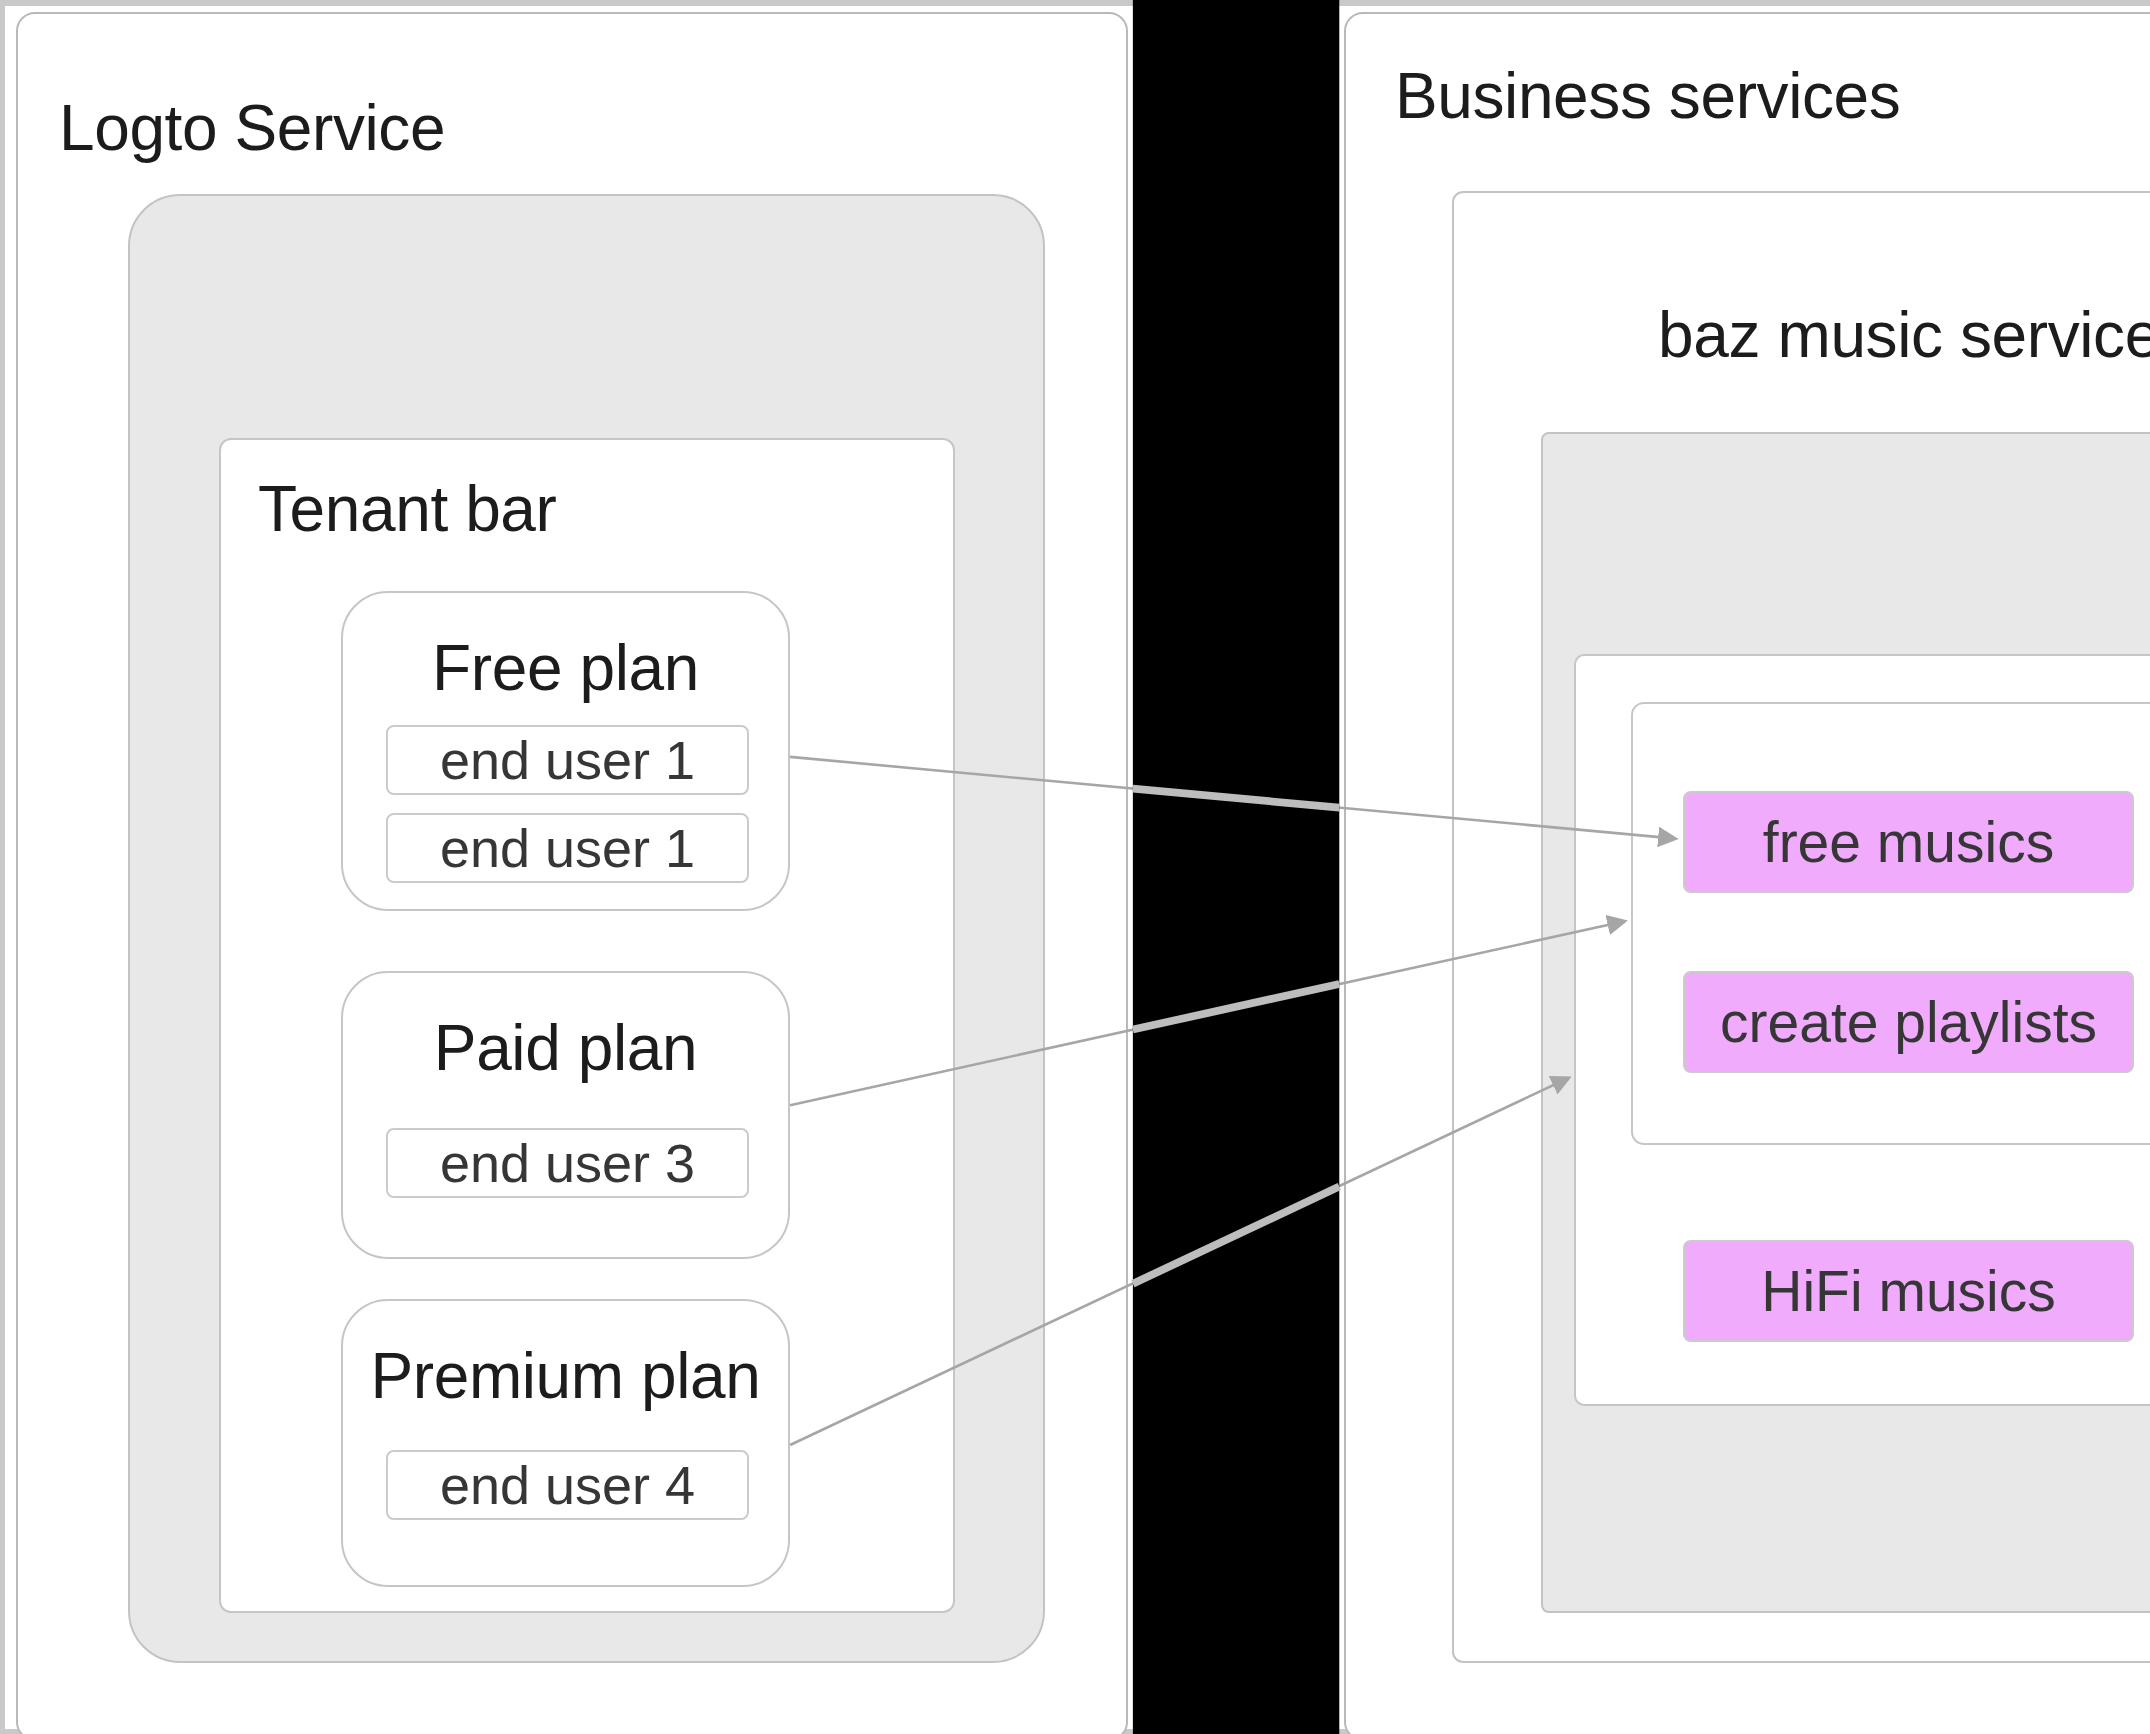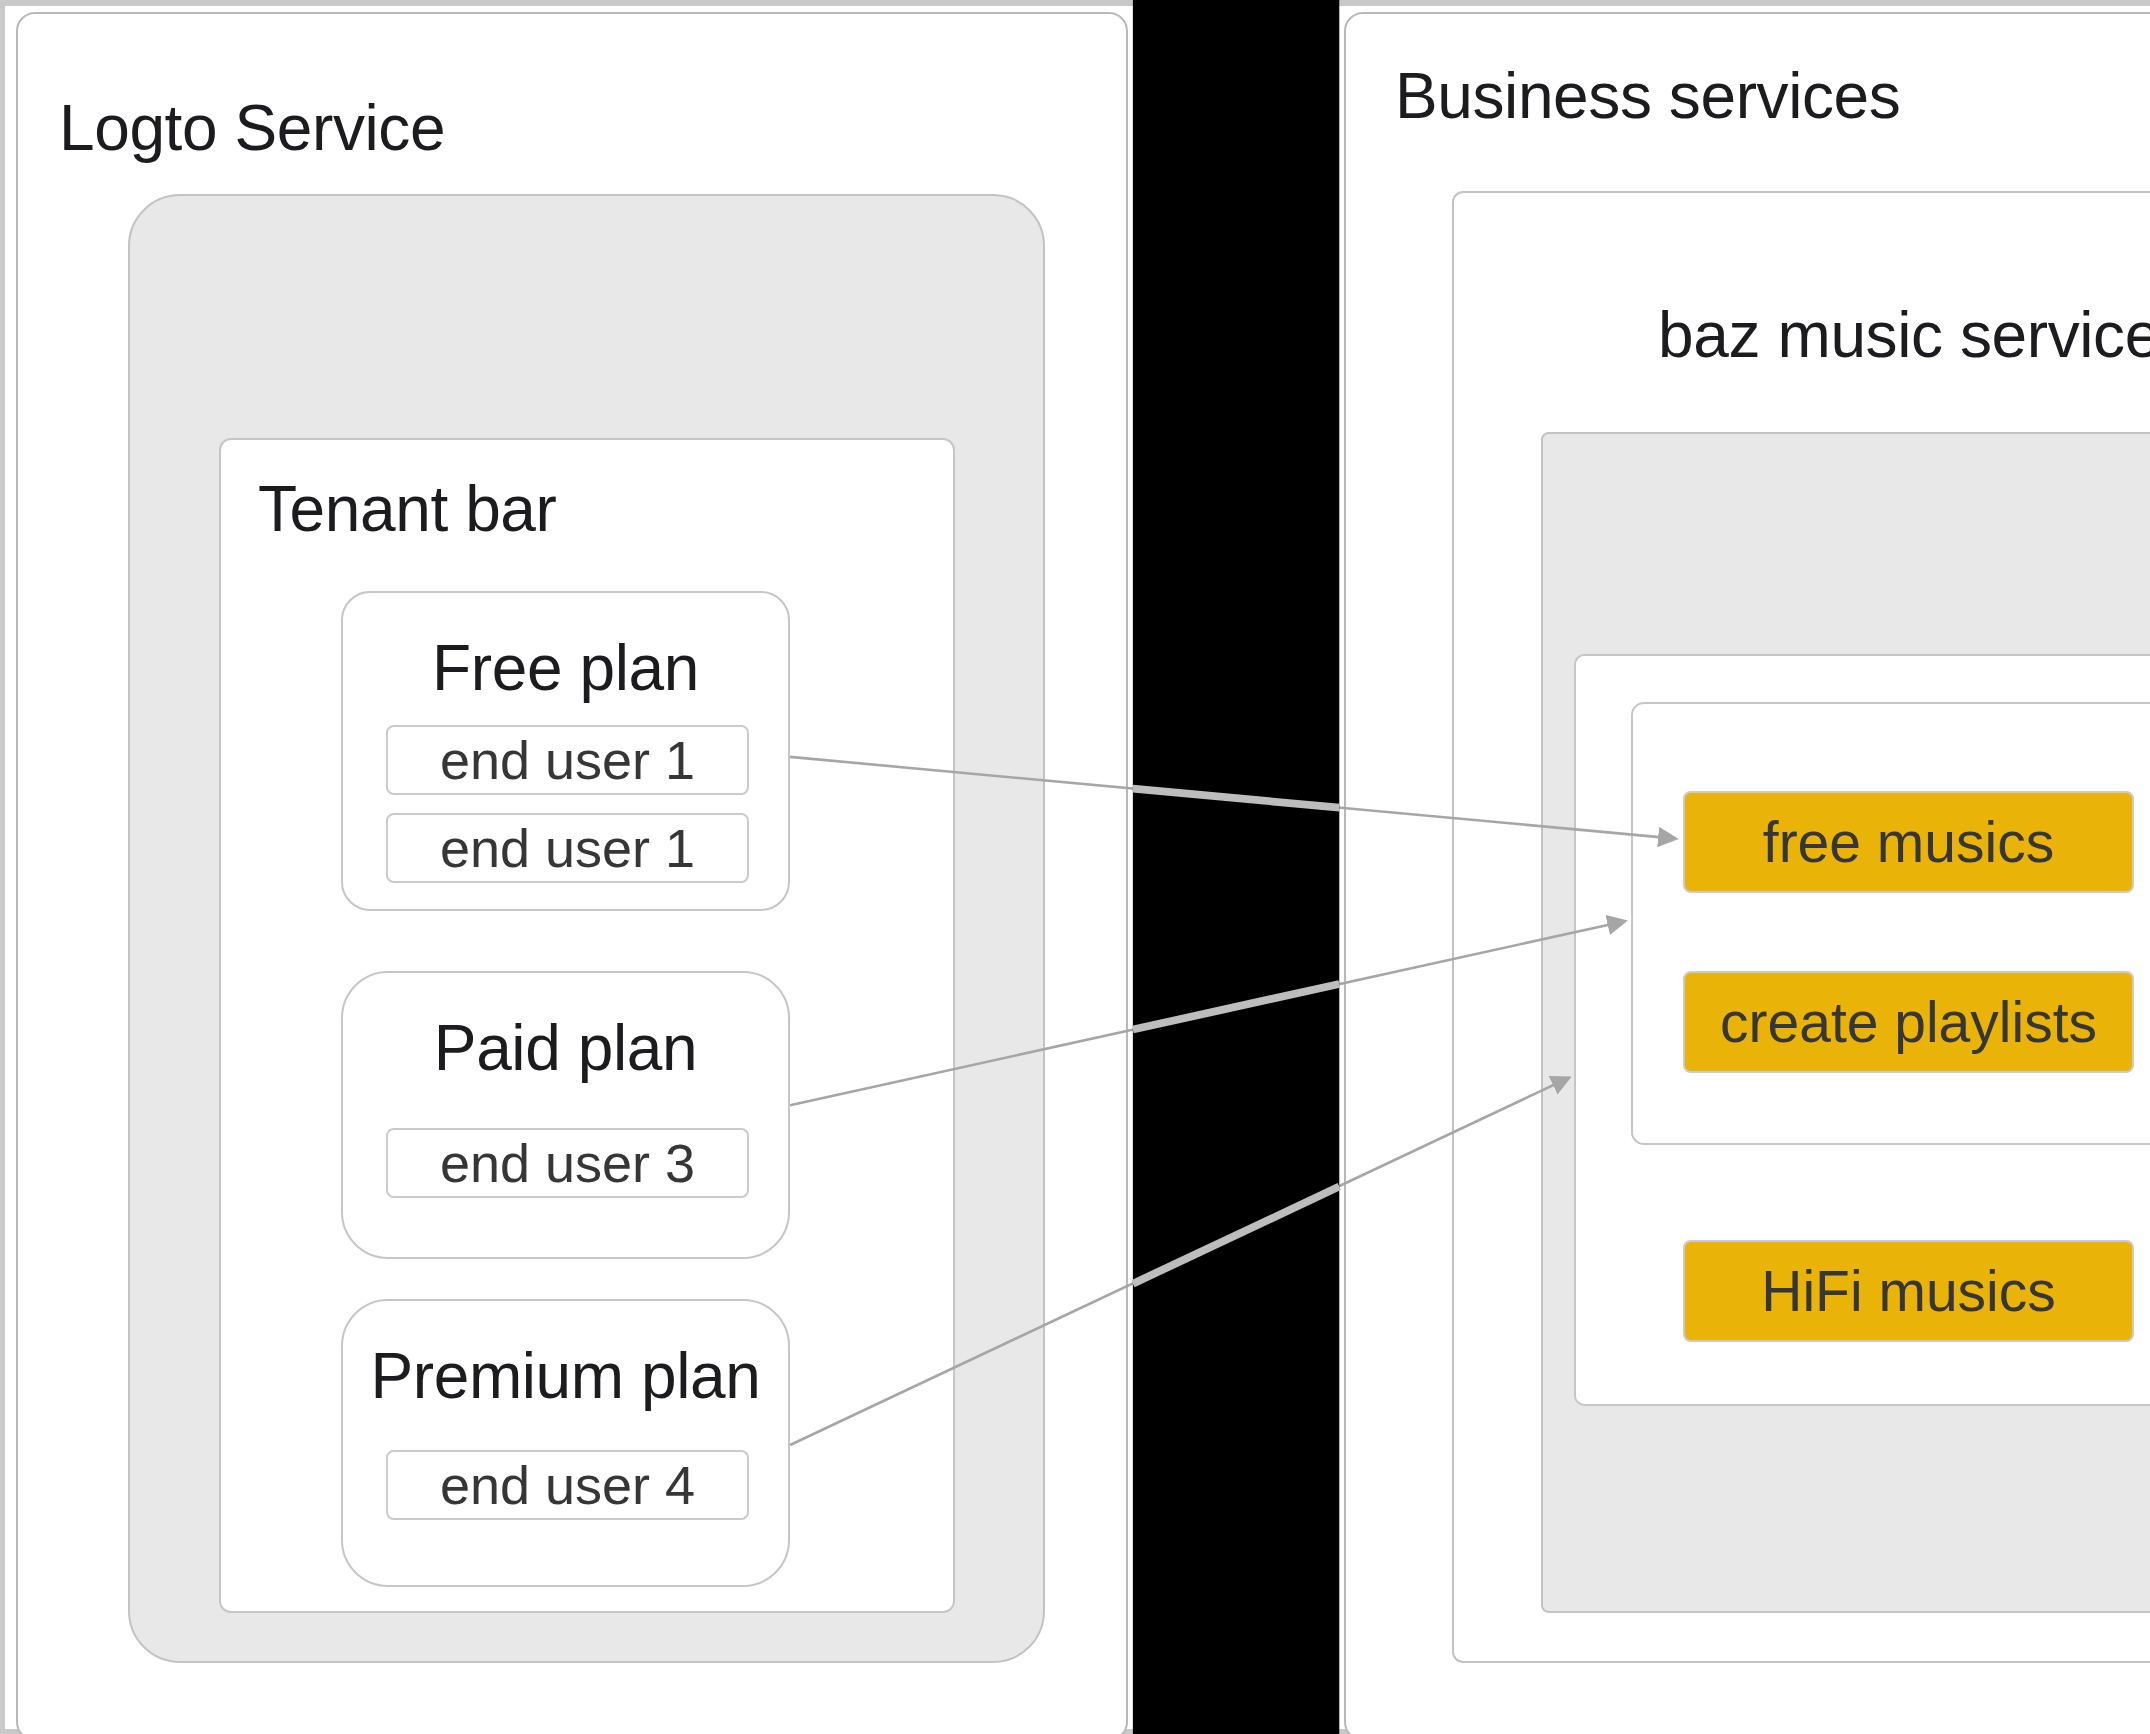--- a/index.html
+++ b/index.html
@@ -44,21 +44,21 @@
     position:absolute;font-size:64px;line-height:1.15;color:var(--text,#1c1c1e);
     letter-spacing:-0.4px;white-space:nowrap;
   }
   #user-foo-label{left:128px;top:297px;width:917px;text-align:center;}
   #tenant-label{left:258px;top:473px;}
 
   .plan-box{
     position:absolute;left:341px;width:449px;background:#ffffff;
     border:2.2px solid #c6c6c6;border-radius:47px;box-sizing:border-box;
   }
-  #plan-free{top:591px;height:320px;border-radius:29px;}
+  #plan-free{top:591px;height:320px;}
   #plan-paid{top:971px;height:288px;}
   #plan-premium{top:1299px;height:288px;}
   .plan-label{position:absolute;top:38px;left:0;width:100%;text-align:center;
     font-size:64px;color:var(--text,#1c1c1e);letter-spacing:-0.4px;white-space:nowrap;}
 
   .chip{
     position:absolute;left:43px;width:363px;height:70px;
     background:#ffffff;border:2.2px solid var(--chip_border,#cbcbcb);border-radius:7.7px;
     box-sizing:border-box;display:flex;align-items:center;justify-content:center;
     font-size:54px;color:var(--text_soft,#363636);white-space:nowrap;
@@ -72,21 +72,21 @@
   #baz-label{left:1452px;top:299px;width:914px;text-align:center;}
   #accesses-box{left:1541px;top:432px;width:736px;height:1181px;border-radius:7.7px;border-color:#c3c3c3;}
   #accesses-label{left:1587px;top:469px;}
 
   #scopes-outer{left:1574px;top:654px;width:668px;height:752px;border-radius:10.3px;}
   #scopes-inner{position:absolute;left:55px;top:46px;width:559px;height:443px;
     background:#ffffff;border:2.2px solid #c6c6c6;border-radius:13px;box-sizing:border-box;}
 
   .scope-chip{
     position:absolute;width:451px;height:102px;
-    background:#eab308;border:2.2px solid var(--chip_border,#cbcbcb);border-radius:7.7px;
+    background:#f0abfc;border:2.2px solid var(--chip_border,#cbcbcb);border-radius:7.7px;
     box-sizing:border-box;display:flex;align-items:center;justify-content:center;
     font-size:57px;color:var(--text_soft,#363636);white-space:nowrap;
   }
   #chip-free-musics{left:50px;top:87px;}
   #chip-create-playlists{left:50px;top:267px;}
   #chip-hifi{left:107px;top:584px;}
 
   
   #overlay{position:absolute;left:0;top:0;width:2467px;height:1734px;pointer-events:none;}
   .arrow-line{stroke:var(--arrow,#a6a6a6);stroke-width:6;fill:none;}

